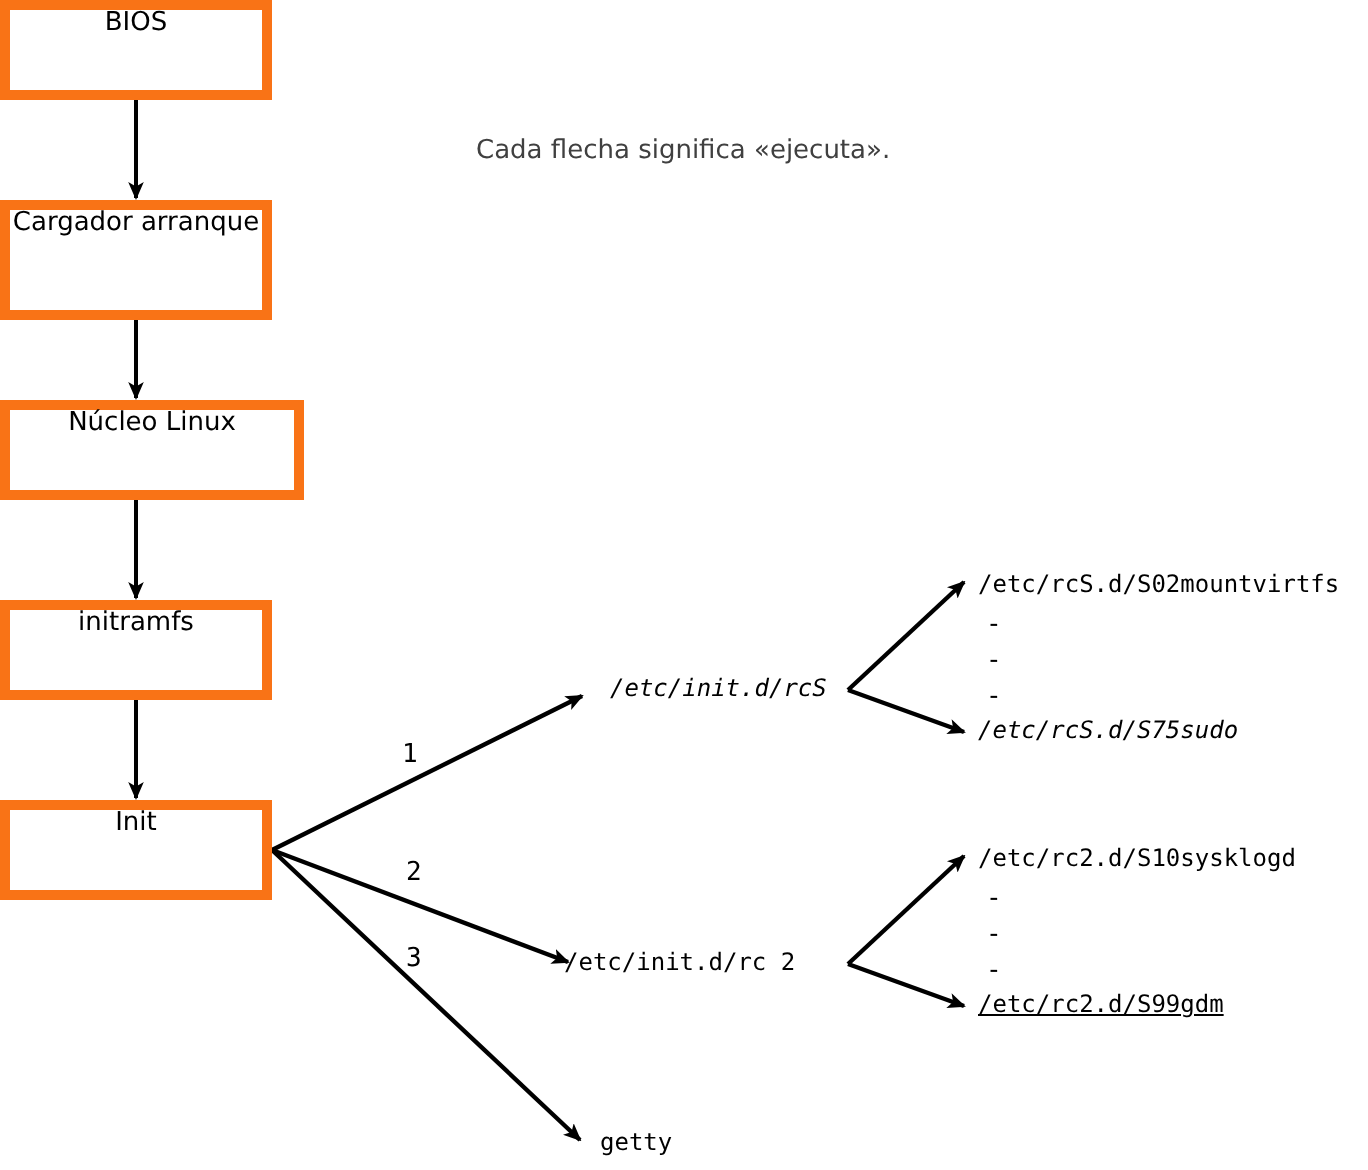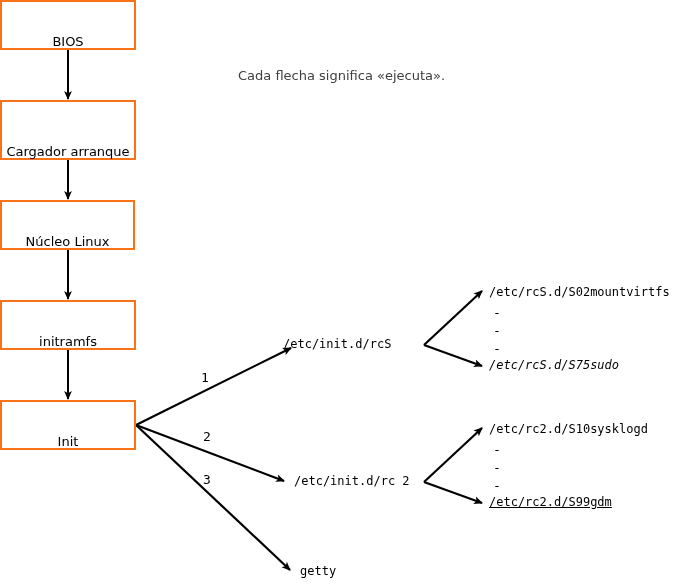--- a/index.html
+++ b/index.html
@@ -25,24 +25,24 @@
   #edges-layer {
     position: absolute;
     left: 0;
     top: 0;
     width: 684px;
     height: 585px;
   }
   .node-box {
     position: absolute;
     box-sizing: border-box;
-    border: 2px solid #f97316;
+    border: 5px solid #f97316;
     background: #ffffff;
     display: flex;
-    align-items: flex-end;
+    align-items: flex-start;
     justify-content: center;
     font-family: "DejaVu Sans", sans-serif;
     font-size: 13px;
     line-height: 1;
     color: #000000;
     white-space: nowrap;
   }
   .caption-text {
     position: absolute;
     font-family: "DejaVu Sans", sans-serif;
@@ -110,38 +110,38 @@
       <line x1="424" y1="482" x2="482" y2="503"></line>
     </g>
   </svg>
 
   <div class="node-box" style="left:0px; top:0px; width:136px; height:50px;">
     <span>BIOS</span>
   </div>
   <div class="node-box" style="left:0px; top:100px; width:136px; height:60px;">
     <span>Cargador arranque</span>
   </div>
-  <div class="node-box" style="left:0px; top:200px; width:135px; height:50px;">
+  <div class="node-box" style="left:0px; top:200px; width:152px; height:50px;">
     <span>Núcleo Linux</span>
   </div>
   <div class="node-box" style="left:0px; top:300px; width:136px; height:50px;">
     <span>initramfs</span>
   </div>
   <div class="node-box" style="left:0px; top:400px; width:136px; height:50px;">
     <span>Init</span>
   </div>
 
   <div class="caption-text" style="left:238px; top:69px;">Cada flecha significa «ejecuta».</div>
 
   <div class="edge-number" style="left:201px; top:371px;">1</div>
   <div class="edge-number" style="left:203px; top:430px;">2</div>
   <div class="edge-number" style="left:203px; top:473px;">3</div>
 
-  <div class="mono-label" style="left:283px; top:338px;">/etc/init.d/rcS</div>
-  <div class="mono-label" style="left:294px; top:475px;">/etc/init.d/rc 2</div>
+  <div class="mono-label" style="left:305px; top:338px;font-style:italic;">/etc/init.d/rcS</div>
+  <div class="mono-label" style="left:282px; top:475px;">/etc/init.d/rc 2</div>
   <div class="mono-label" style="left:300px; top:565px;">getty</div>
 
   <div class="mono-label" style="left:489px; top:286px;">/etc/rcS.d/S02mountvirtfs</div>
   <div class="ellipsis-dash" style="left:493px; top:306px;">-</div>
   <div class="ellipsis-dash" style="left:493px; top:324px;">-</div>
   <div class="ellipsis-dash" style="left:493px; top:342px;">-</div>
   <div class="mono-label" style="left:489px; top:359px;font-style:italic;">/etc/rcS.d/S75sudo</div>
 
   <div class="mono-label" style="left:489px; top:423px;">/etc/rc2.d/S10sysklogd</div>
   <div class="ellipsis-dash" style="left:493px; top:443px;">-</div>

